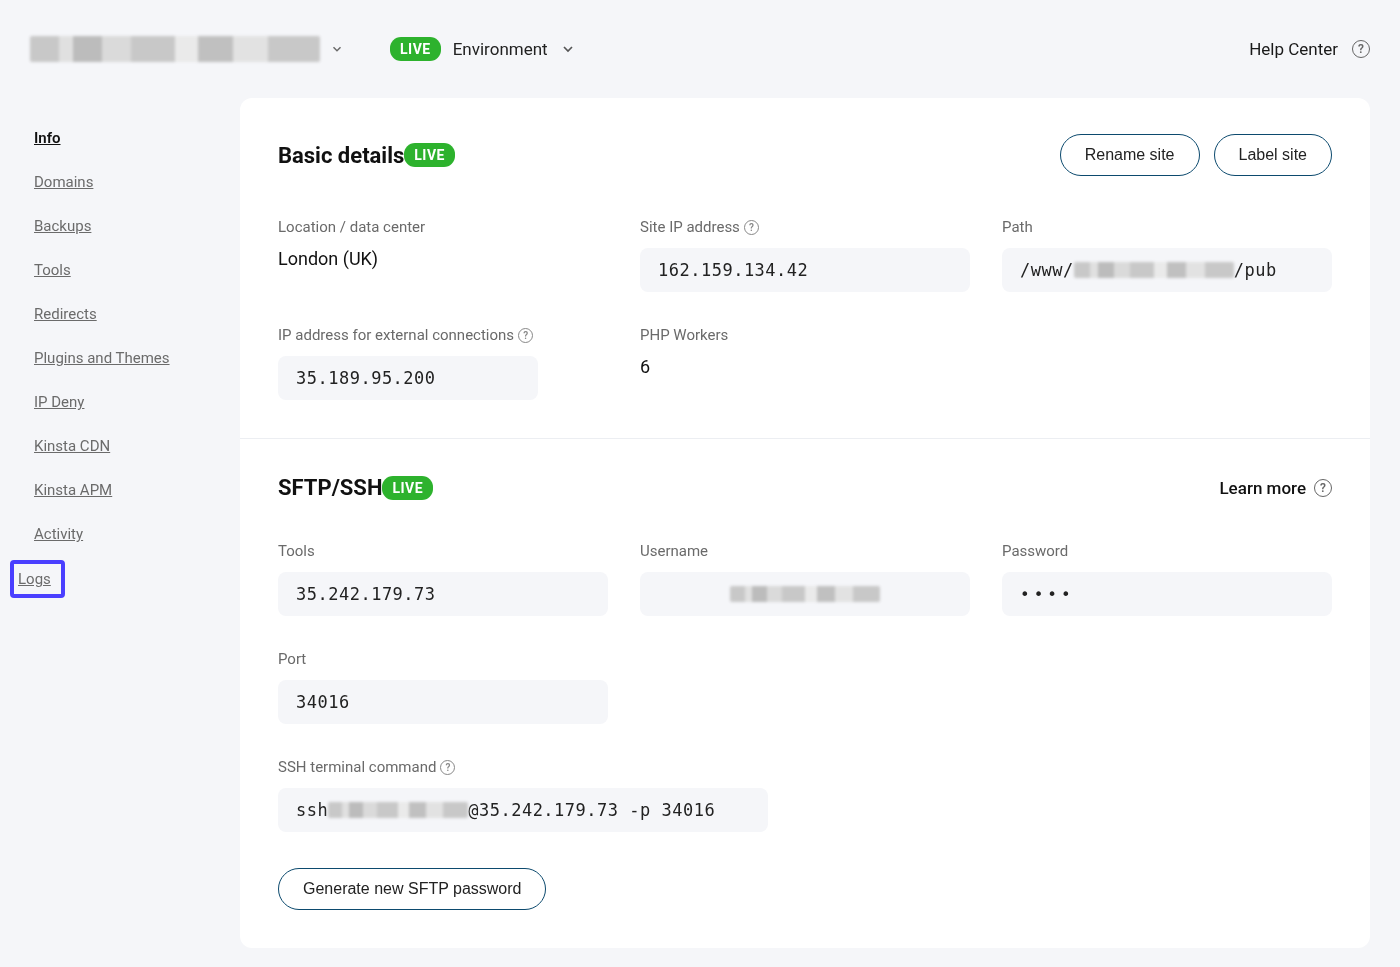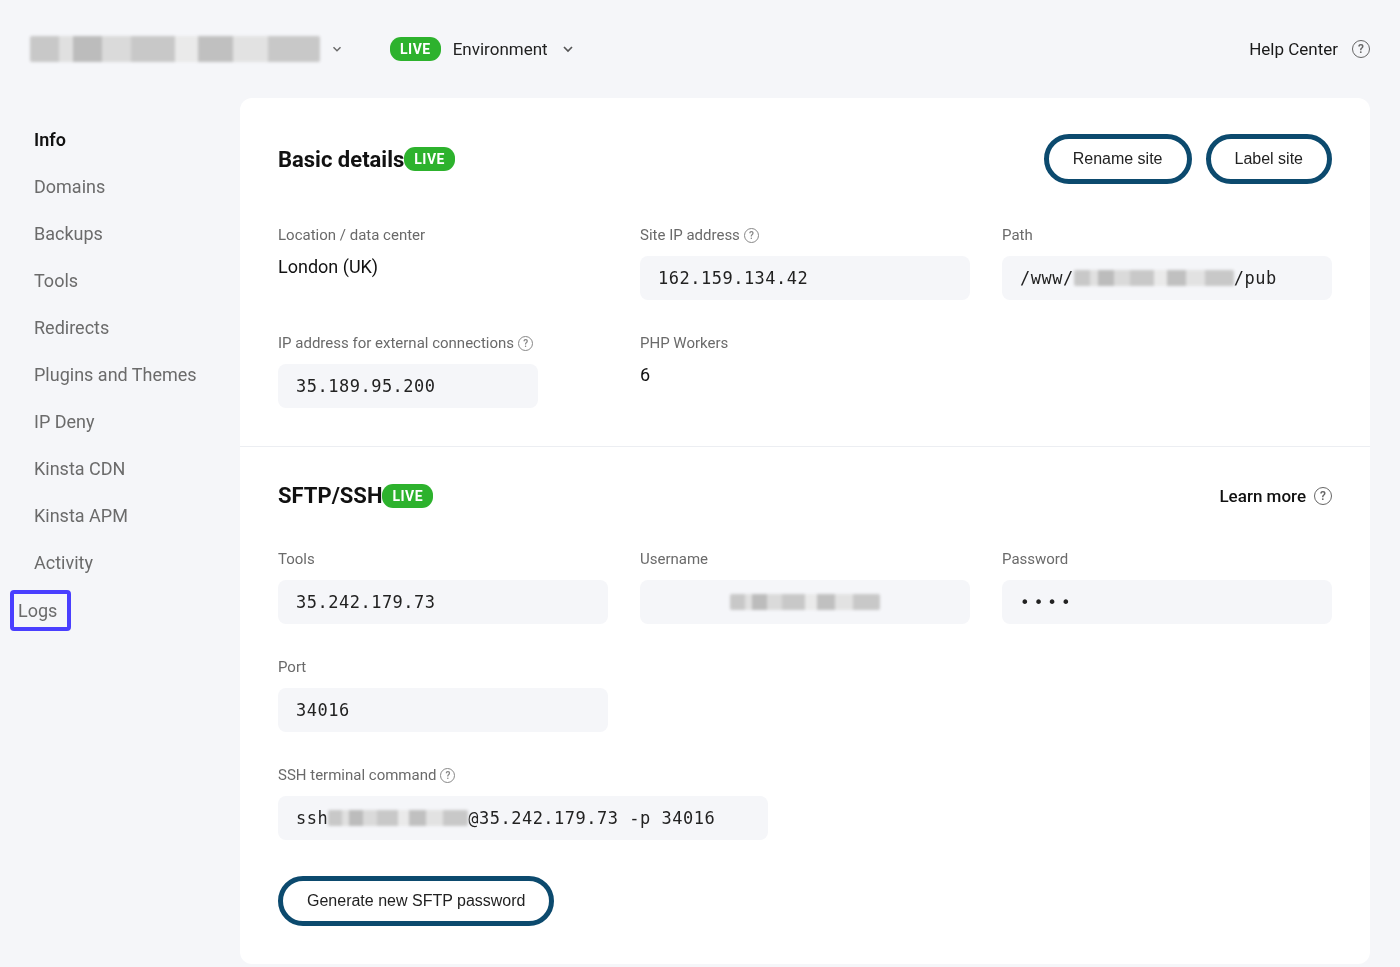--- a/index.html
+++ b/index.html
@@ -110,24 +110,25 @@
       gap: 24px;
       align-items: flex-start;
     }
     .sidebar {
       width: 186px;
       flex-shrink: 0;
       padding-top: 18px;
     }
     .sidebar-item {
       padding: 13px 4px;
-      font-size: 18px;
+      font-size: 15px;
       color: #6b6b6b;
       cursor: pointer;
       border-radius: 6px;
+      text-decoration: underline;
     }
     .sidebar-item.active {
       color: #111;
       font-weight: 600;
     }
     .sidebar-item.highlighted {
       outline: 4px solid #4a3fff;
       outline-offset: -2px;
       border-radius: 2px;
       padding: 8px 12px 8px 6px;
@@ -153,21 +154,21 @@
       margin-bottom: 42px;
     }
     .panel-title {
       font-size: 22px;
       font-weight: 700;
       color: #111;
     }
     .panel-header-spacer { flex: 1; }
     .btn-outline {
       background: #fff;
-      border: 5px solid #0c4a6e;
+      border: 1px solid #0c4a6e;
       border-radius: 999px;
       padding: 11px 24px;
       font-size: 16px;
       color: #222;
       cursor: pointer;
     }
     .btn-outline + .btn-outline { margin-left: 14px; }
 
     .learn-more {
       display: flex;

